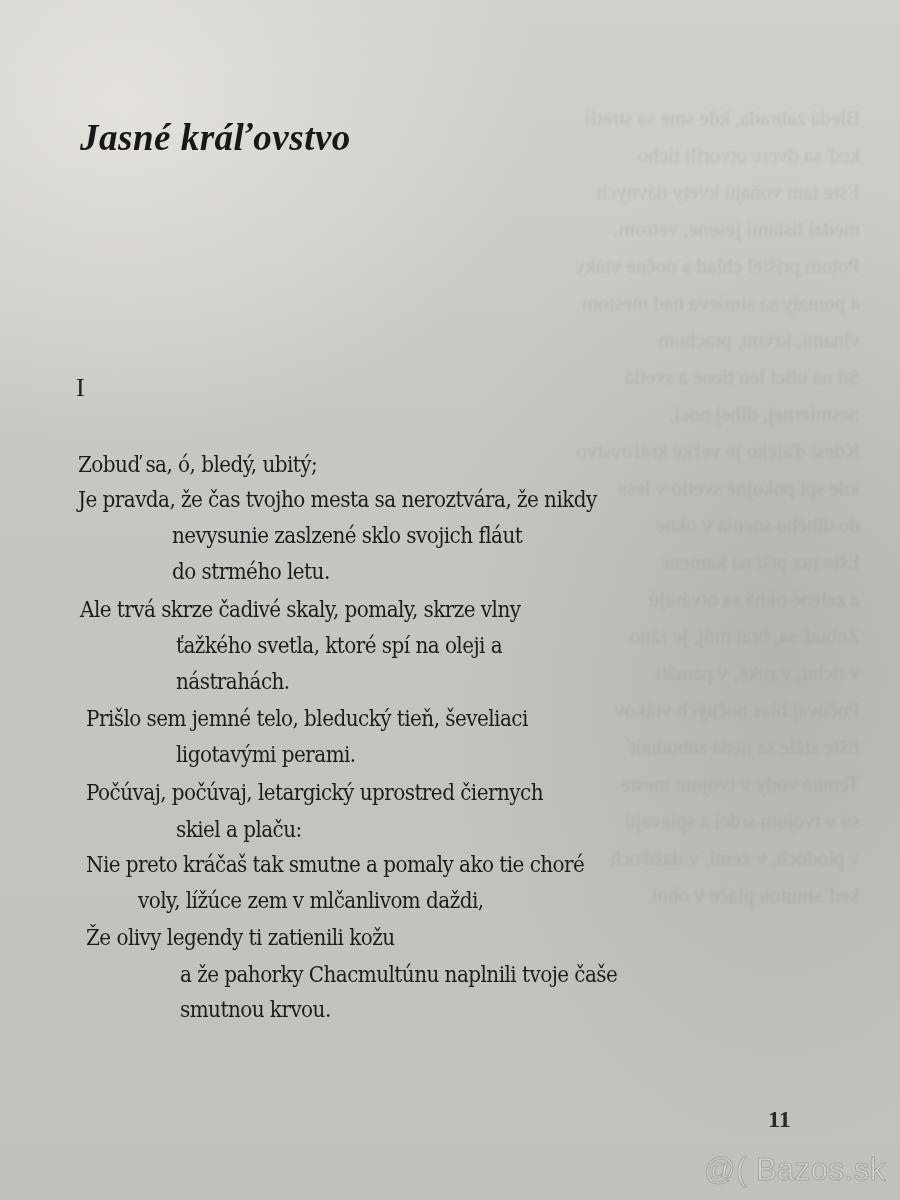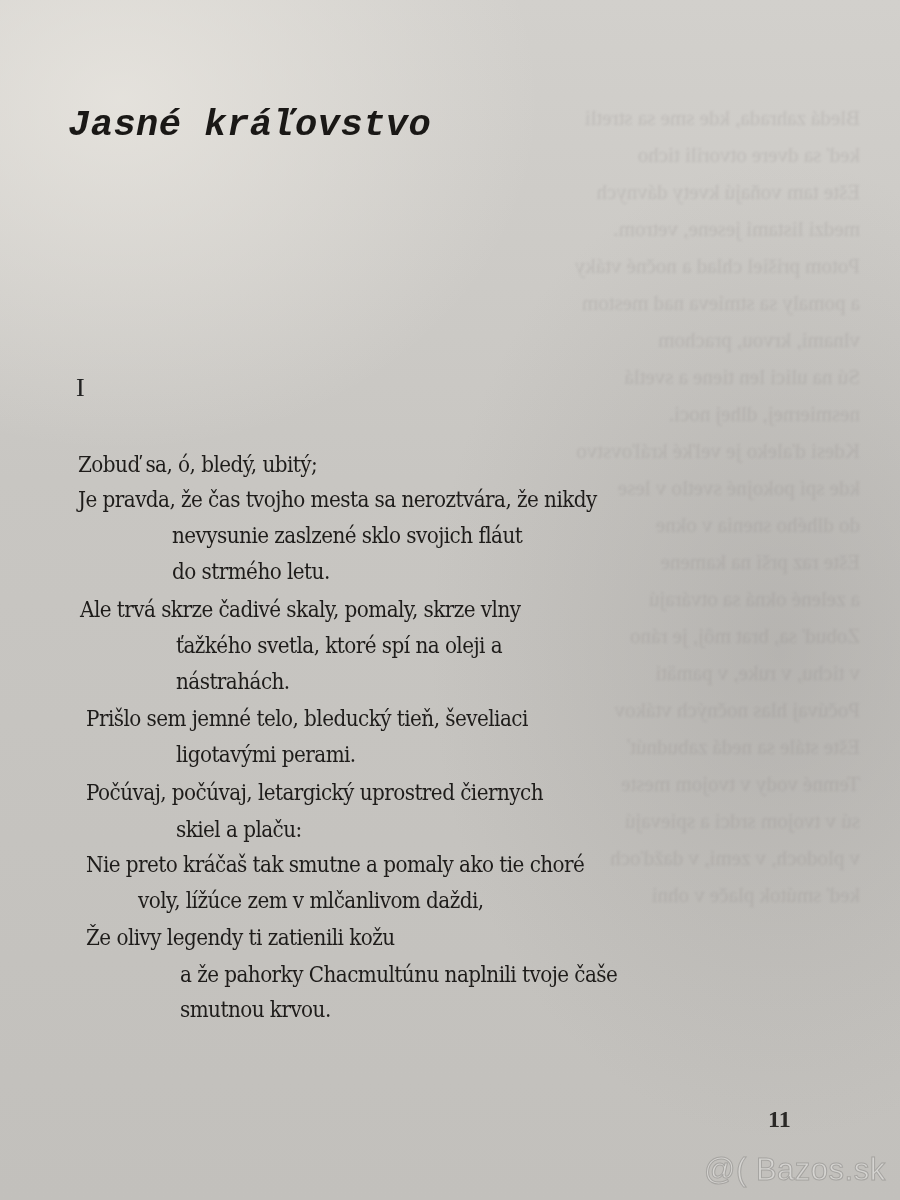--- a/index.html
+++ b/index.html
@@ -32,22 +32,22 @@
       transform: scaleX(-1);
       white-space: nowrap;
       overflow: hidden;
       pointer-events: none;
       filter: blur(1.2px);
     }
     .title {
       position: absolute;
       left: 64px;
       top: 100px;
-      margin: 4px;
-      font-family: Liberation Mono, monospace;
+      margin: 16px;
+      font-family: Liberation Serif, serif;
       font-style: italic;
       font-weight: bold;
       font-size: 37px;
       letter-spacing: 0.5px;
       color: #1a1816;
     }
     .section-num {
       position: absolute;
       left: 76px;
       top: 373px;

